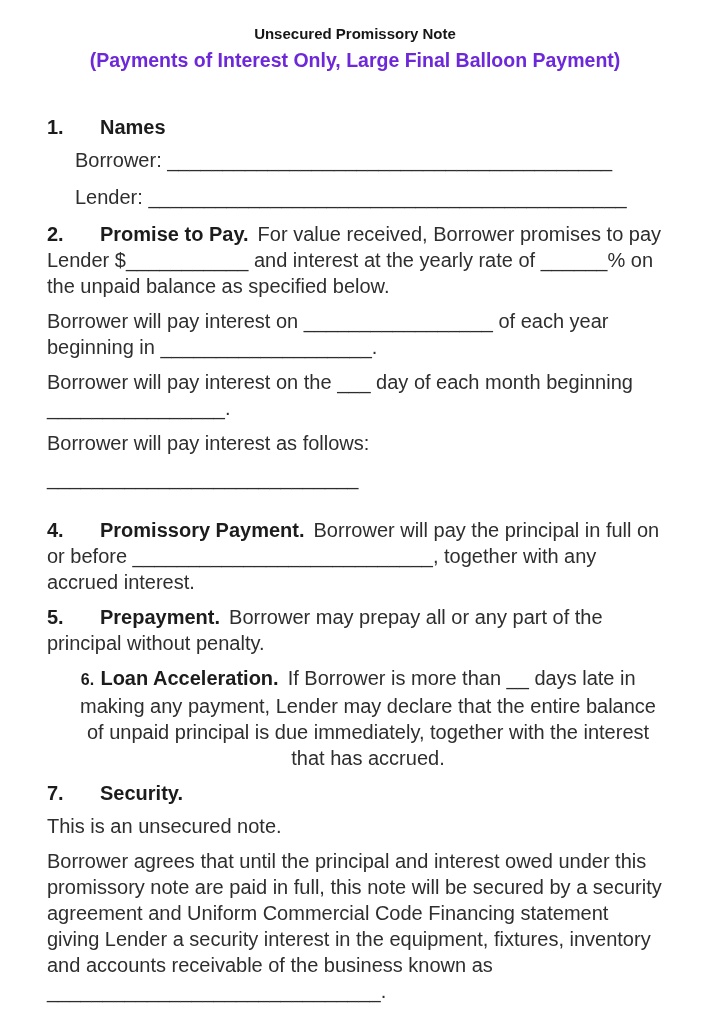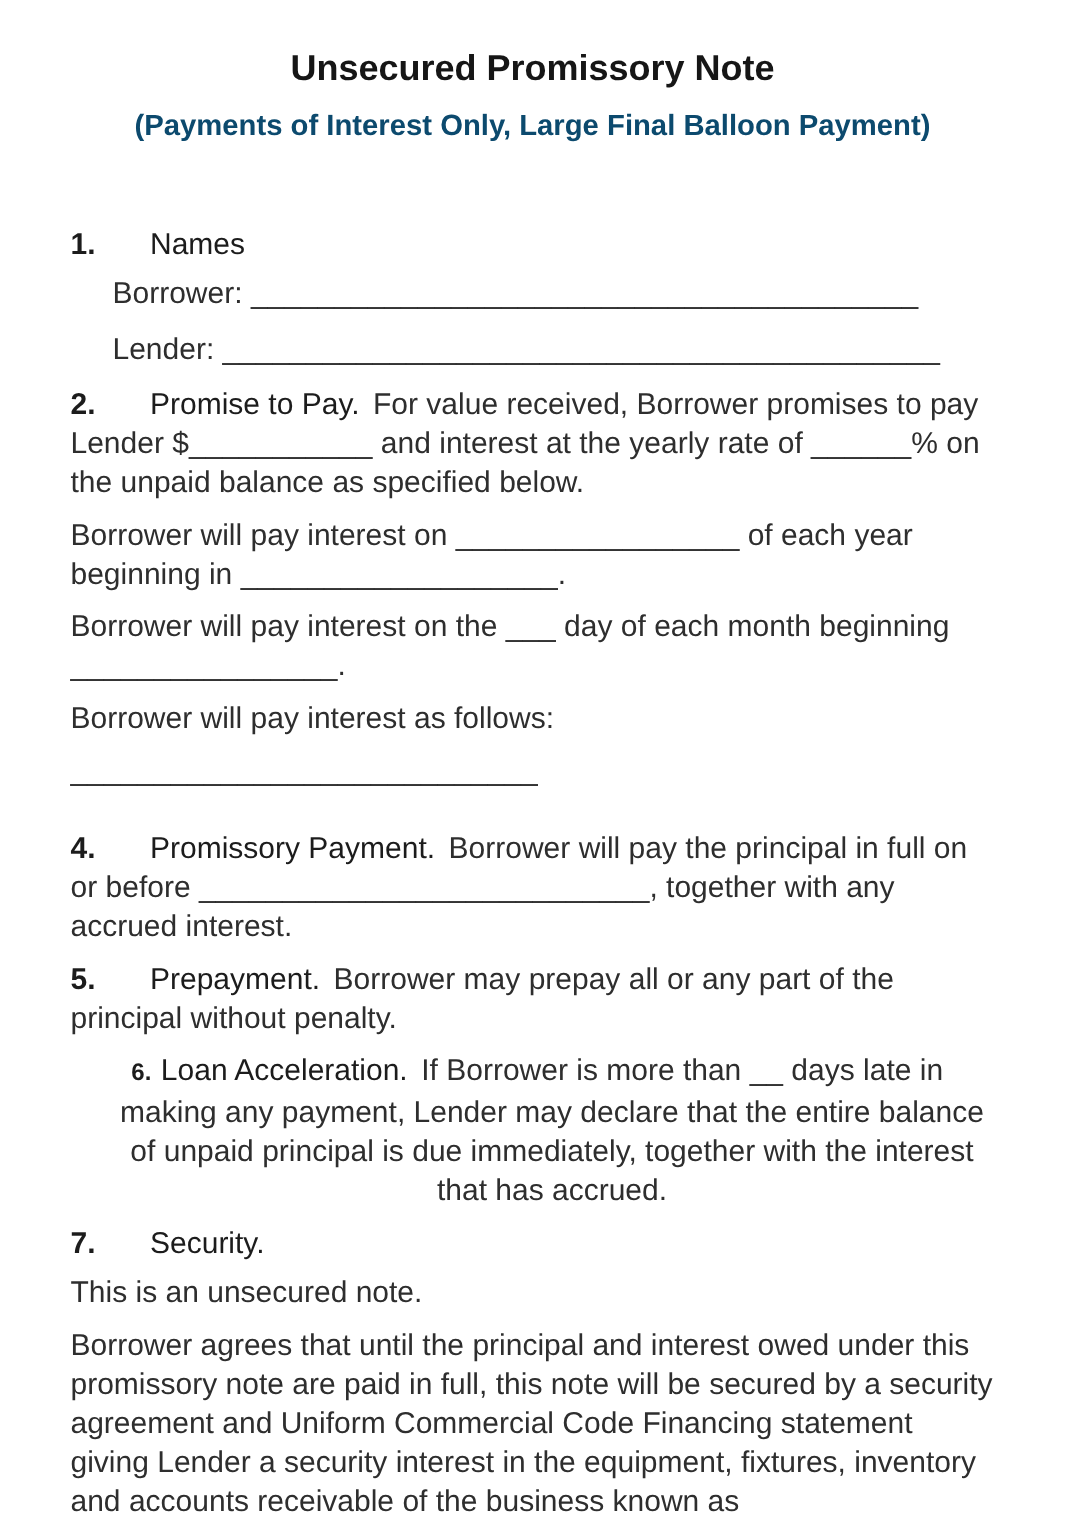--- a/index.html
+++ b/index.html
@@ -10,49 +10,49 @@
     box-sizing: border-box;
     background: #ffffff;
     padding: 20px 48px 0 47px;
     font-family: "Liberation Sans", sans-serif;
     font-size: 20px;
     line-height: 26px;
     color: #2e2e2e;
     overflow: hidden;
   }
   .doc-title {
-    margin: 12px;
+    margin: 0;
     text-align: center;
-    font-size: 24px;
+    font-size: 15px;
     line-height: 27px;
     font-weight: 700;
     color: #161616;
   }
   .doc-subtitle {
-    margin: 0 0 52px 0;
+    margin: 0 0 40px 0;
     text-align: center;
     font-size: 19.5px;
     line-height: 27px;
     font-weight: 700;
-    color: #0c4a6e;
+    color: #6d28d9;
   }
   .sec-head {
     margin: 0 0 7px 0;
     font-weight: 700;
     color: #1c1c1c;
     font-size: 20px;
   }
   .num {
     display: inline-block;
     width: 53px;
     font-weight: 700;
     color: #1c1c1c;
   }
   .head {
-    font-weight: 400;
+    font-weight: 700;
     color: #1c1c1c;
     margin-right: 9px;
   }
   p { margin: 0 0 9px 0; }
   .field-line { margin: 0 0 11px 0; padding-left: 28px; }
   .blank { white-space: nowrap; }
   .follows-blank-line { margin: 3px 0 26px 0; }
   .hang { padding-left: 26px; text-align: center; }
   .num-sm {
     display: inline-block;

